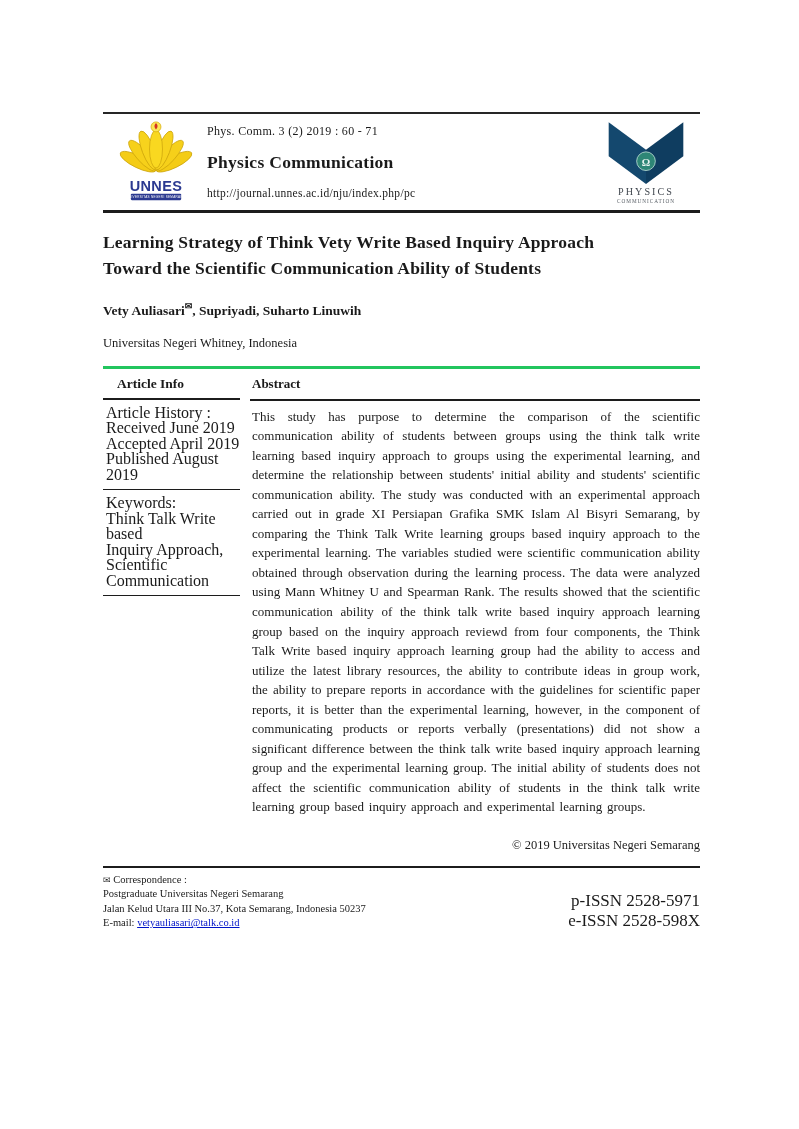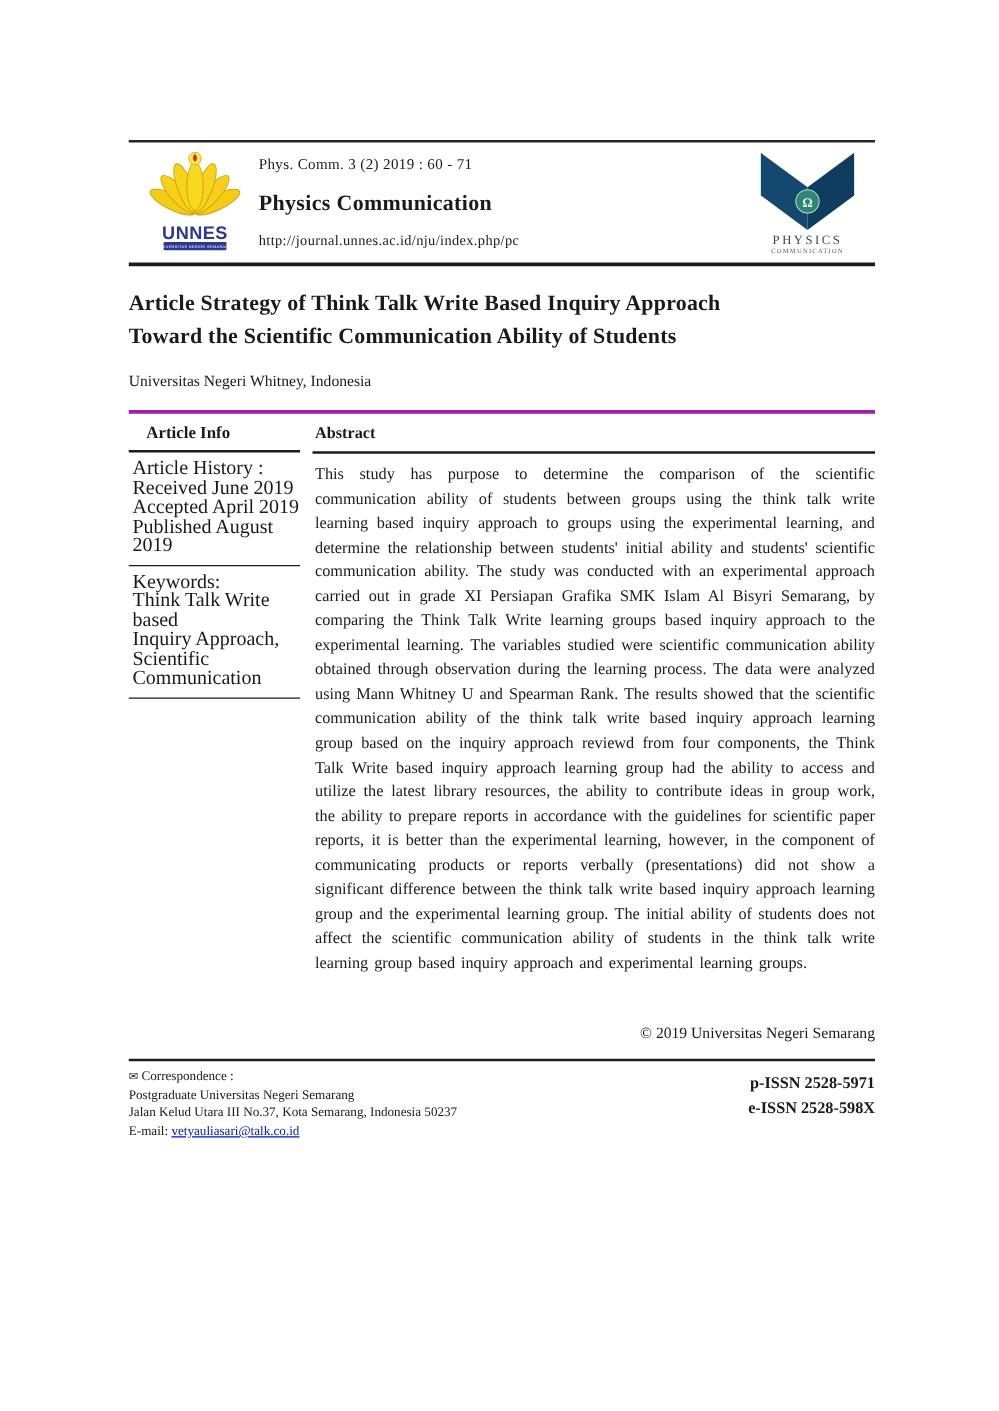--- a/index.html
+++ b/index.html
@@ -26,43 +26,43 @@
   .journal-name { font-size: 17.5px; font-weight: bold; margin-top: 13px; letter-spacing: 0.3px; }
   .journal-url { font-size: 11.5px; margin-top: 14px; letter-spacing: 0.3px; }
 
   .logo { flex: 0 0 auto; }
 
   .title { margin: 16px 0 0 0; font-size: 17.5px; font-weight: bold; line-height: 26px; letter-spacing: 0.2px; }
   .authors { margin-top: 20px; font-size: 13.5px; font-weight: bold; }
   .authors sup { font-size: 9px; }
   .affiliation { margin-top: 17px; font-size: 12.5px; }
 
-  .info-table { margin-top: 15px; border-top: 3px solid #a21caf; display: flex; }
+  .info-table { margin-top: 15px; border-top: 3px solid #22c55e; display: flex; }
   .info-col { width: 137px; flex: 0 0 137px; margin-right: 10px; }
   .abstract-col { flex: 1; }
 
   .info-heading { font-size: 13.5px; font-weight: bold; padding: 7px 0 6px 14px; }
   .abstract-heading { font-size: 13px; font-weight: bold; padding: 7px 0 7px 2px; }
   .col-rule { border-top: 2px solid #1c1c1c; }
   .col-rule.thin { border-top: 1.5px solid #1c1c1c; }
 
   .info-block { font-size: 16px; line-height: 15.5px; padding: 5px 0 7px 3px; }
 
   .abstract-text {
     margin: 6px 0 0 2px; font-size: 13px; line-height: 19.55px;
     text-align: justify; word-spacing: 1.5px;
   }
-  .copyright { text-align: right; margin-top: 40px; font-size: 12.5px; }
+  .copyright { text-align: right; margin-top: 21px; font-size: 12.5px; }
 
   .rule-footer { border-top: 2px solid #1c1c1c; margin-top: 13px; }
-  .footer { display: flex; justify-content: space-between; padding-top: 5px; }
+  .footer { display: flex; justify-content: space-between; padding-top: 5px; align-items: flex-end; }
   .corr { font-size: 10.5px; line-height: 14.5px; }
   .env { font-size: 9px; }
   .email { color: #0014c8; text-decoration: underline; cursor: pointer; }
-  .issn { font-size: 13px; font-weight: bold; text-align: right; line-height: 20px; padding-top: 2px; }
+  .issn { font-size: 17px; font-weight: normal; text-align: right; line-height: 20px; padding-top: 2px; }
 </style>
 </head>
 <body>
 
 <div class="page">
   <div class="content">
 
     <div class="rule rule-top"></div>
 
     <div class="journal-header">
@@ -99,24 +99,27 @@
         </g>
         <text x="60" y="94" text-anchor="middle" font-family="Liberation Serif, serif" font-size="12.5" letter-spacing="2.5" fill="#41474f">PHYSICS</text>
         <text x="60" y="103" text-anchor="middle" font-family="Liberation Serif, serif" font-size="6.5" letter-spacing="1.2" fill="#5a6067">COMMUNICATION</text>
       </svg>
 
     </div>
 
     <div class="rule rule-thick"></div>
 
     <h1 class="title">
-      <span style="display:block">Article Strategy of Think Talk Write Based Inquiry Approach</span>
+      <span style="display:block">Learning Strategy of Think Vety Write Based Inquiry Approach</span>
       <span style="display:block">Toward the Scientific Communication Ability of Students</span>
     </h1>
 
+    <div class="authors">
+      <span>Vety Auliasari</span><sup>✉</sup><span>, Supriyadi, Suharto Linuwih</span>
+    </div>
 
     <div class="affiliation">Universitas Negeri Whitney, Indonesia</div>
 
     <div class="info-table">
 
       <div class="info-col">
         <div class="info-heading">Article Info</div>
         <div class="col-rule"></div>
         <div class="info-block">
           <div>Article History :</div>

